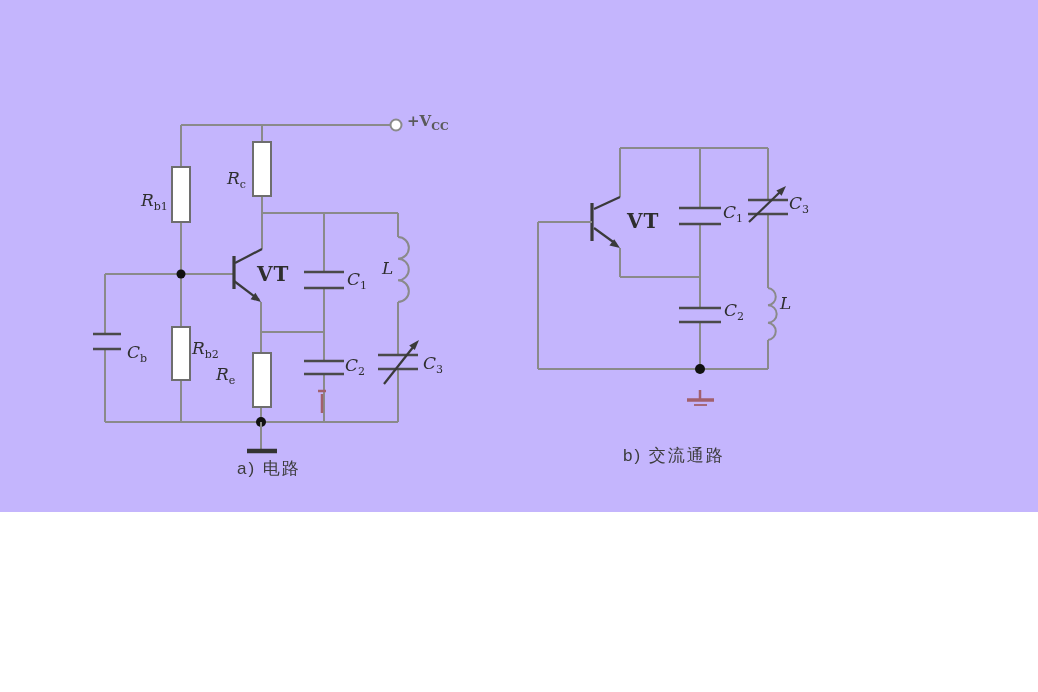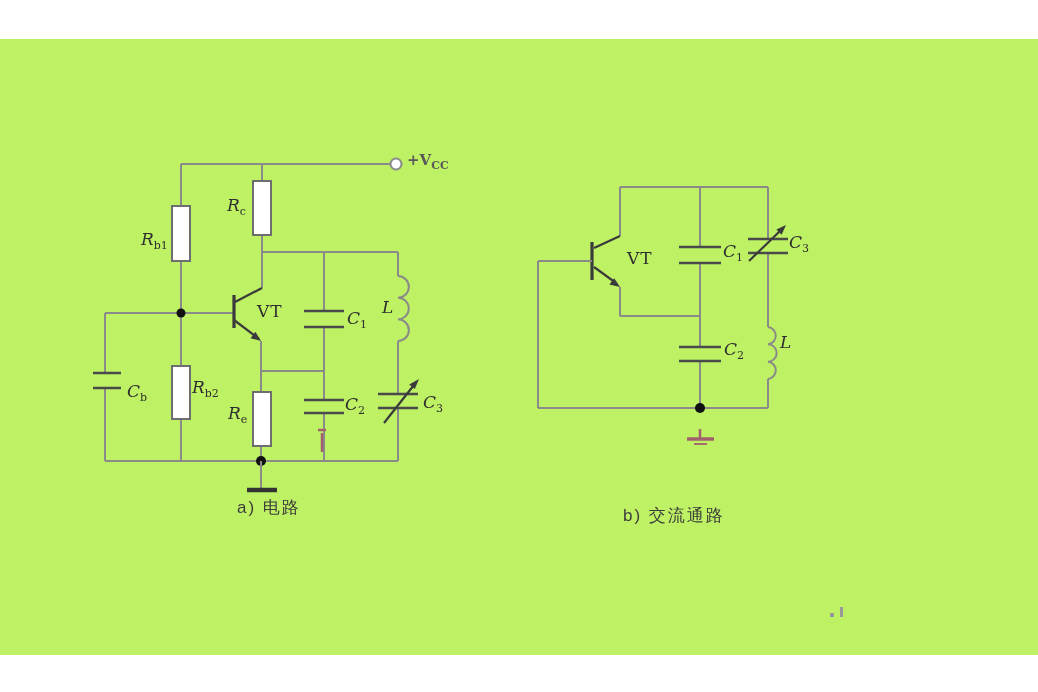--- a/index.html
+++ b/index.html
@@ -1,29 +1,29 @@
 <!DOCTYPE html>
 <html style="--wire: #8a8a8a; --comp: #4a4a4a; --red: #a2606d;"><head>
 <meta charset="utf-8">
 <style>
   html,body{margin:0;padding:0;background:#fff;}
-  #page{position:relative;width:1038px;height:616px;background:#bef264;overflow:hidden;
-        font-family:"DejaVu Serif", serif;margin-top:39px;}
+  #page{position:relative;width:1038px;height:512px;background:#c4b5fd;overflow:hidden;
+        font-family:"DejaVu Serif", serif;}
   svg{position:absolute;left:0;top:0;}
   .w{stroke:var(--wire,#8a8a8a);stroke-width:2;fill:none;}
   .comp{stroke:var(--comp,#4a4a4a);stroke-width:2.4;fill:none;}
   .body{fill:#ffffff;stroke:#6e6e6e;stroke-width:2;}
   .bar{stroke:#3a3a3a;stroke-width:3.2;fill:none;}
   .dark{stroke:#3a3a3a;stroke-width:2.2;fill:none;}
   .dot{fill:#111;}
   .red{stroke:var(--red,#a2606d);fill:none;}
   .lbl{position:absolute;color:#2e2e2e;font-size:17px;font-style:italic;line-height:1;
        white-space:nowrap;}
   .lbl sub{font-style:normal;font-size:11px;vertical-align:-4px;letter-spacing:0;}
-  .lbl.rm{font-style:normal;font-weight:400;font-size:17px;letter-spacing:1px;}
+  .lbl.rm{font-style:normal;font-weight:700;font-size:20px;letter-spacing:1px;}
   .lbl.vsrc{font-style:normal;font-size:15px;color:#5a5a5a;font-weight:600;}
   .caption{position:absolute;color:#3c3c3c;font-size:17px;letter-spacing:2px;
            font-family:"Liberation Sans", sans-serif;white-space:nowrap;}
   .main-title{position:absolute;left:0;top:524px;width:100%;text-align:center;
               color:#1f1f1f;font-size:35px;font-weight:700;letter-spacing:1px;
               font-family:"Liberation Sans", sans-serif;}
   .artifact{position:absolute;background:#9a9a9a;}
 </style>
 </head>
 <body>
@@ -105,34 +105,34 @@
       <circle class="dot" cx="700" cy="369" r="5"></circle>
 
       <path class="red" d="M700,390 V399" stroke-width="2.5"></path>
       <path class="red" d="M687,400 H714" stroke-width="3.5"></path>
       <path class="red" d="M694,405 H707" stroke-width="1.8"></path>
     </g>
   </svg>
 
   <div class="lbl vsrc" style="left:407px;top:114px"><span>+V</span><sub>CC</sub></div>
   <div class="lbl" style="left:141px;top:192px"><span>R</span><sub>b1</sub></div>
-  <div class="lbl" style="left:227px;top:158px"><span>R</span><sub>c</sub></div>
+  <div class="lbl" style="left:227px;top:170px"><span>R</span><sub>c</sub></div>
   <div class="lbl" style="left:192px;top:340px"><span>R</span><sub>b2</sub></div>
-  <div class="lbl" style="left:228px;top:366px"><span>R</span><sub>e</sub></div>
+  <div class="lbl" style="left:216px;top:366px"><span>R</span><sub>e</sub></div>
   <div class="lbl" style="left:127px;top:344px"><span>C</span><sub>b</sub></div>
   <div class="lbl" style="left:347px;top:271px"><span>C</span><sub>1</sub></div>
   <div class="lbl" style="left:345px;top:357px"><span>C</span><sub>2</sub></div>
   <div class="lbl" style="left:423px;top:355px"><span>C</span><sub>3</sub></div>
   <div class="lbl" style="left:382px;top:260px"><span>L</span></div>
   <div class="lbl rm" style="left:257px;top:264px"><span>VT</span></div>
 
   <div class="lbl rm" style="left:627px;top:211px"><span>VT</span></div>
   <div class="lbl" style="left:723px;top:204px"><span>C</span><sub>1</sub></div>
   <div class="lbl" style="left:789px;top:195px"><span>C</span><sub>3</sub></div>
   <div class="lbl" style="left:724px;top:302px"><span>C</span><sub>2</sub></div>
   <div class="lbl" style="left:780px;top:295px"><span>L</span></div>
 
   <div class="caption" style="left:237px;top:457px">a) 电路</div>
-  <div class="caption" style="left:623px;top:465px">b) 交流通路</div>
+  <div class="caption" style="left:623px;top:444px">b) 交流通路</div>
 
   <div class="artifact" style="left:830px;top:574px;width:4px;height:4px"></div>
   <div class="artifact" style="left:840px;top:568px;width:3px;height:10px"></div>
 </div>
 
 </body></html>

